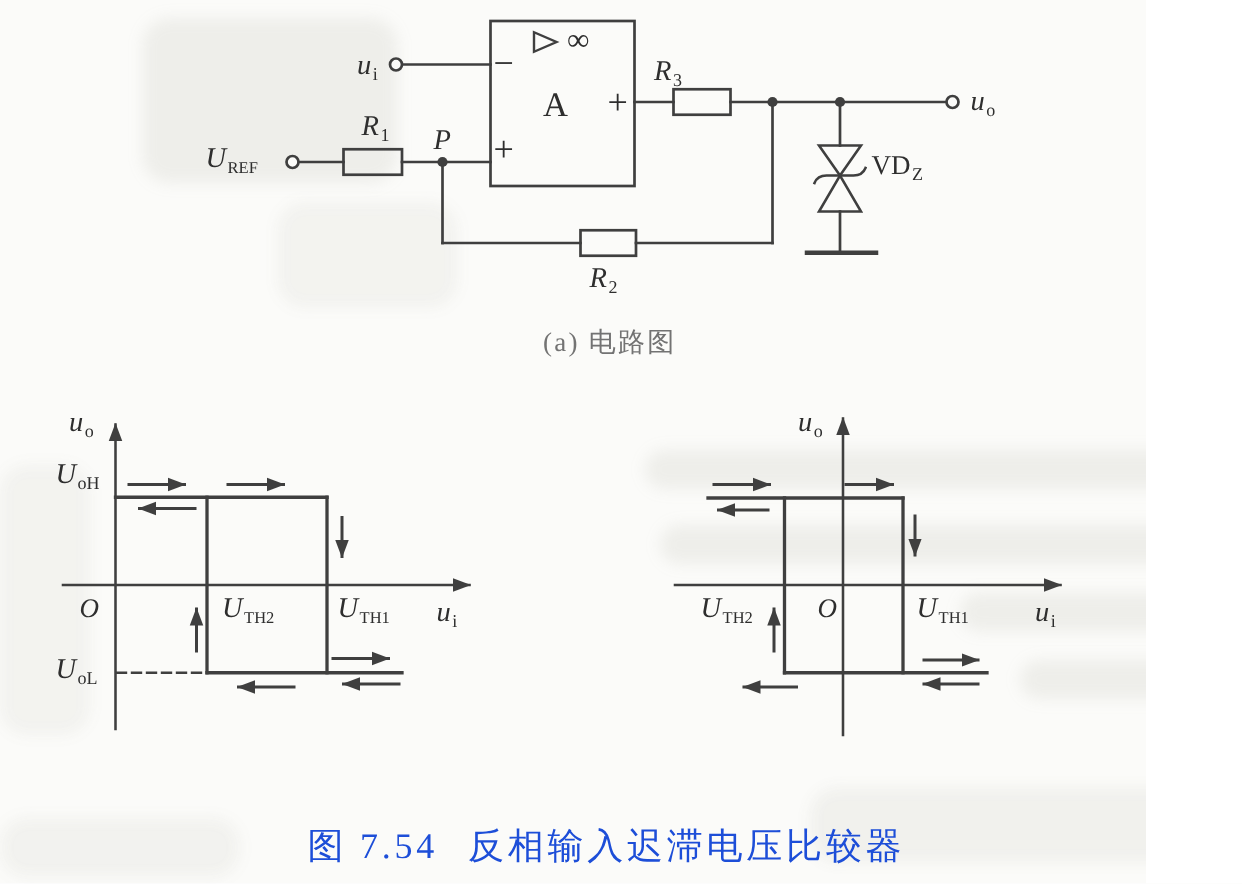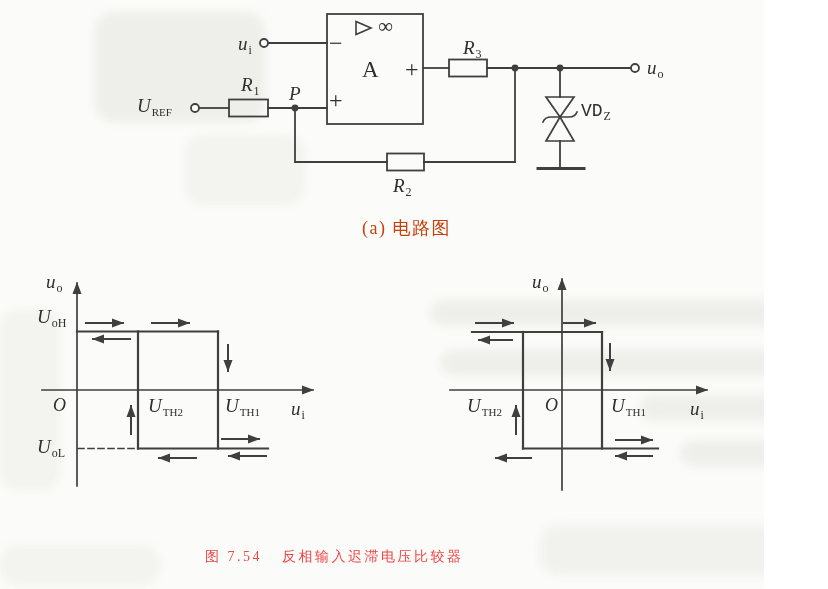--- a/index.html
+++ b/index.html
@@ -5,27 +5,27 @@
   html,body{margin:0;padding:0;}
   .page{
     position:relative;width:764px;height:589px;overflow:hidden;
     background:#fbfbf9;
     font-family:"Liberation Serif",serif;
   }
   svg{position:absolute;left:0;top:0;}
   .ghost{position:absolute;background:rgba(145,145,132,0.12);filter:blur(5px);border-radius:18px;}
   .lbl{position:absolute;font-size:19px;color:#2e2e2e;white-space:nowrap;line-height:1;}
   .lbl .m{font-style:italic;}
-  .lbl.rm .m{font-style:normal;font-family:Liberation Mono, monospace;}
+  .lbl.rm .m{font-style:normal;}
   .lbl .sub{font-size:12px;font-style:normal;position:relative;top:4px;margin-left:1px;letter-spacing:0;}
   .sym{position:absolute;color:#2e2e2e;line-height:1;white-space:nowrap;}
-  .cap{position:absolute;font-size:18px;color:#c2410c;letter-spacing:1.5px;white-space:nowrap;line-height:1.2;font-family:Liberation Serif, serif;}
+  .cap{position:absolute;font-size:18px;color:#737373;letter-spacing:1.5px;white-space:nowrap;line-height:1.2;font-family:Liberation Serif, serif;}
   .cap .cm{font-style:italic;letter-spacing:0;}
   .cap .csub{font-size:11px;position:relative;top:3px;letter-spacing:0;}
-  .figcap{position:absolute;font-size:14px;color:#ef4444;letter-spacing:2.5px;white-space:nowrap;}
+  .figcap{position:absolute;font-size:24px;color:#1d4ed8;letter-spacing:2.5px;white-space:nowrap;}
   .gap{display:inline-block;width:20px;}
 </style>
 </head>
 <body>
 
 <div class="page">
 
   <div class="ghost" style="left:95px;top:12px;width:170px;height:110px;"></div>
   <div class="ghost" style="left:185px;top:135px;width:120px;height:70px;opacity:.7;"></div>
   <div class="ghost" style="left:430px;top:300px;width:390px;height:26px;"></div>
@@ -110,21 +110,21 @@
 
   <span class="lbl" style="left:238px;top:34px"><span class="m">u</span><span class="sub">i</span></span>
   <span class="lbl" style="left:137px;top:96px"><span class="m">U</span><span class="sub" style="font-size:11px">REF</span></span>
   <span class="lbl" style="left:241px;top:75px"><span class="m">R</span><span class="sub">1</span></span>
   <span class="lbl" style="left:289px;top:84px"><span class="m">P</span></span>
   <span class="sym" style="left:329px;top:31px;font-size:24px">−</span>
   <span class="sym" style="left:378px;top:16px;font-size:21px">∞</span>
   <span class="sym" style="left:362px;top:58px;font-size:23px">A</span>
   <span class="sym" style="left:405px;top:57px;font-size:24px">+</span>
   <span class="sym" style="left:329px;top:88px;font-size:24px">+</span>
-  <span class="lbl" style="left:463px;top:38px"><span class="m">R</span><span class="sub">3</span></span>
+  <span class="lbl" style="left:436px;top:38px"><span class="m">R</span><span class="sub">3</span></span>
   <span class="lbl" style="left:393px;top:176px"><span class="m">R</span><span class="sub">2</span></span>
   <span class="lbl rm" style="left:581px;top:101px;font-size:18px"><span class="m">VD</span><span class="sub">Z</span></span>
   <span class="lbl" style="left:647px;top:58px"><span class="m">u</span><span class="sub">o</span></span>
   <span class="cap" style="left:362px;top:218px">(a) 电路图</span>
 
   <span class="lbl" style="left:46px;top:272px"><span class="m">u</span><span class="sub">o</span></span>
   <span class="lbl" style="left:37px;top:307px"><span class="m">U</span><span class="sub">oH</span></span>
   <span class="lbl" style="left:37px;top:437px"><span class="m">U</span><span class="sub">oL</span></span>
   <span class="lbl" style="left:53px;top:396px;font-size:18px"><span class="m">O</span></span>
   <span class="lbl" style="left:148px;top:396px"><span class="m">U</span><span class="sub" style="font-size:11px">TH2</span></span>

